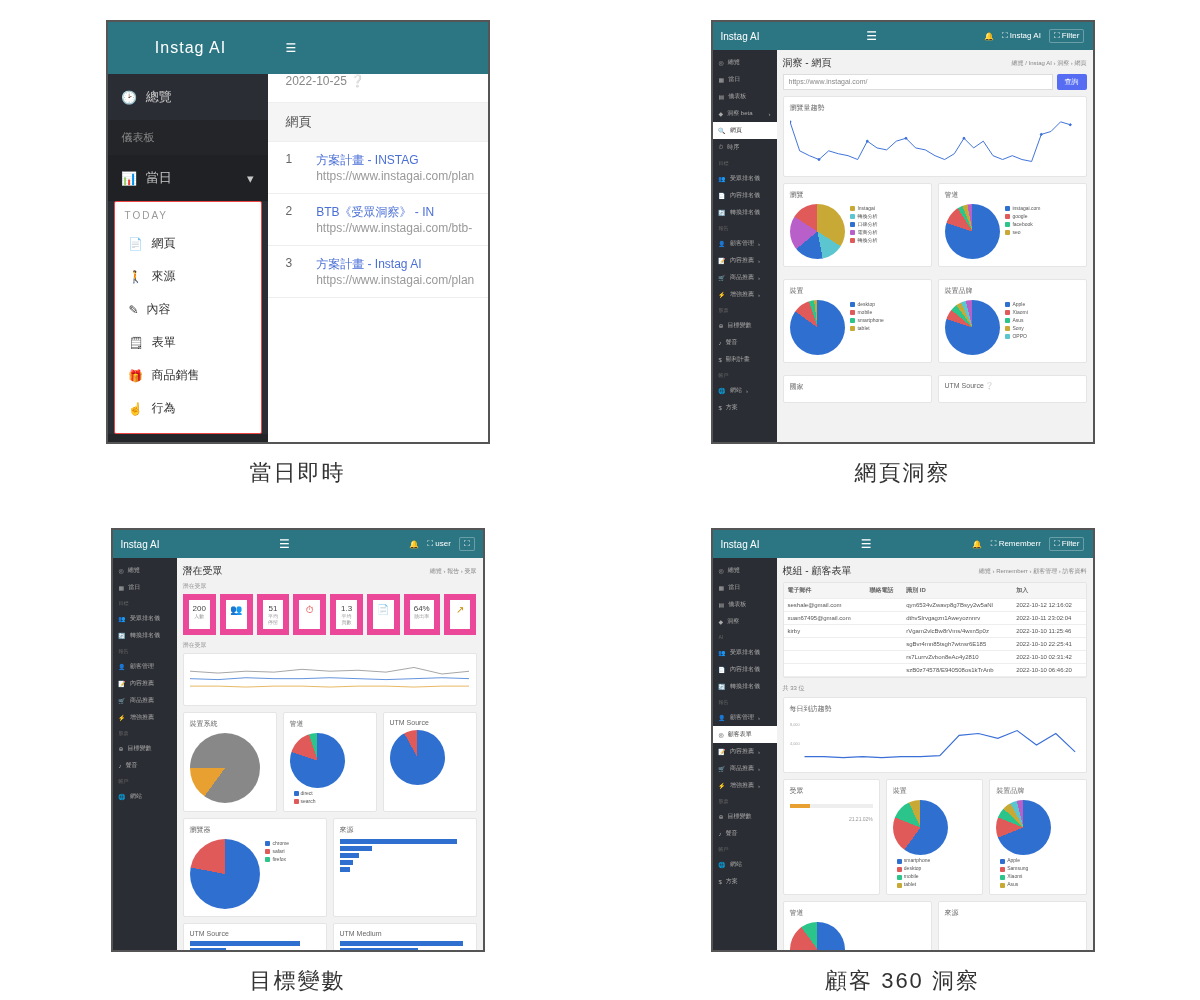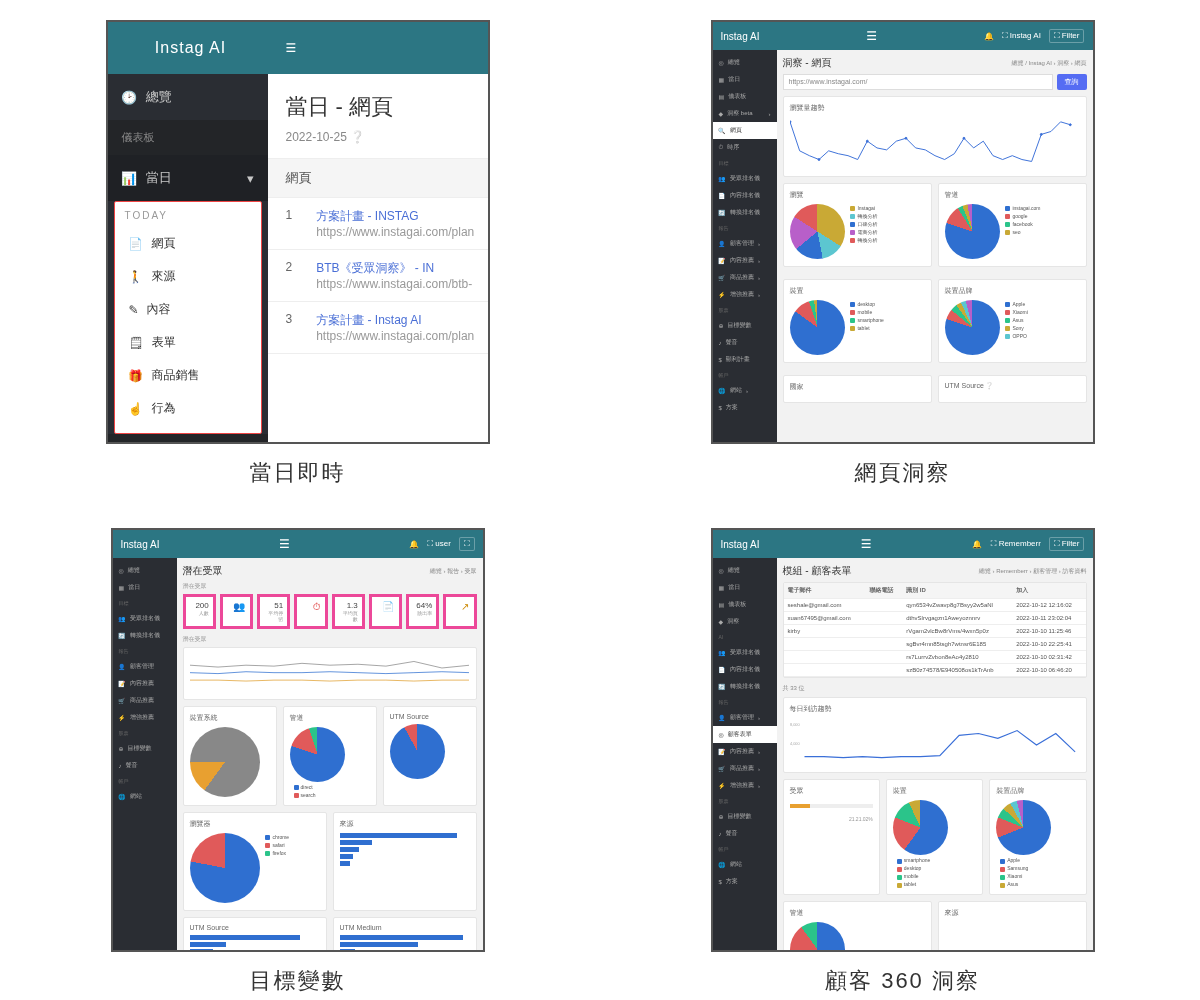--- a/index.html
+++ b/index.html
@@ -65,21 +65,21 @@
   .legend i{display:inline-block;width:5px;height:5px;border-radius:1px;margin-right:2px;vertical-align:middle}
   svg{display:block}
 
   
   .inprow{display:flex;gap:4px;margin-bottom:6px}
   .inprow .tx{flex:1;background:#fff;border:1px solid #ddd;padding:3px 5px;font-size:7px;color:#888}
   .inprow .go{background:#556cf3;color:#fff;padding:3px 8px;font-size:7px;border-radius:2px;cursor:pointer}
 
   
   .stats{display:flex;gap:4px;margin-bottom:6px}
-  .stat{flex:1;background:#fff;border:3px solid #ec4899;padding:4px;text-align:right}
+  .stat{flex:1;background:#fff;border:6px solid #ec4899;padding:4px;text-align:center}
   .stat .n{font-size:8px;color:#444}
   .stat .l{font-size:5px;color:#999}
   .stat .ic{font-size:10px}
 
   
   .hbar{height:5px;background:#2f6fd0;margin:2px 0}
 
   
   table.mini{width:100%;border-collapse:collapse;font-size:6px}
   table.mini th,table.mini td{padding:3px 4px;text-align:left;border-bottom:1px solid #eee;color:#555}
@@ -136,21 +136,20 @@
               </div>
           <div class="dd-item">
                 <span class="ic">☝</span>
                 <span>行為</span>
               </div>
         </div>
         <div class="sec">目標</div>
 
       </div>
       <div class="fa-main">
-        <h1>當日 - 網頁</h1>
         <div class="date"><span>2022-10-25</span> <span class="ic">❔</span></div>
         <div class="tbl-head">網頁</div>
         <div class="row">
           <span class="rank">1</span>
           <span>
                 <div class="ttl">方案計畫 - INSTAG</div>
                 <div class="url">https://www.instagai.com/plan</div>
               </span>
         </div>
         <div class="row">

